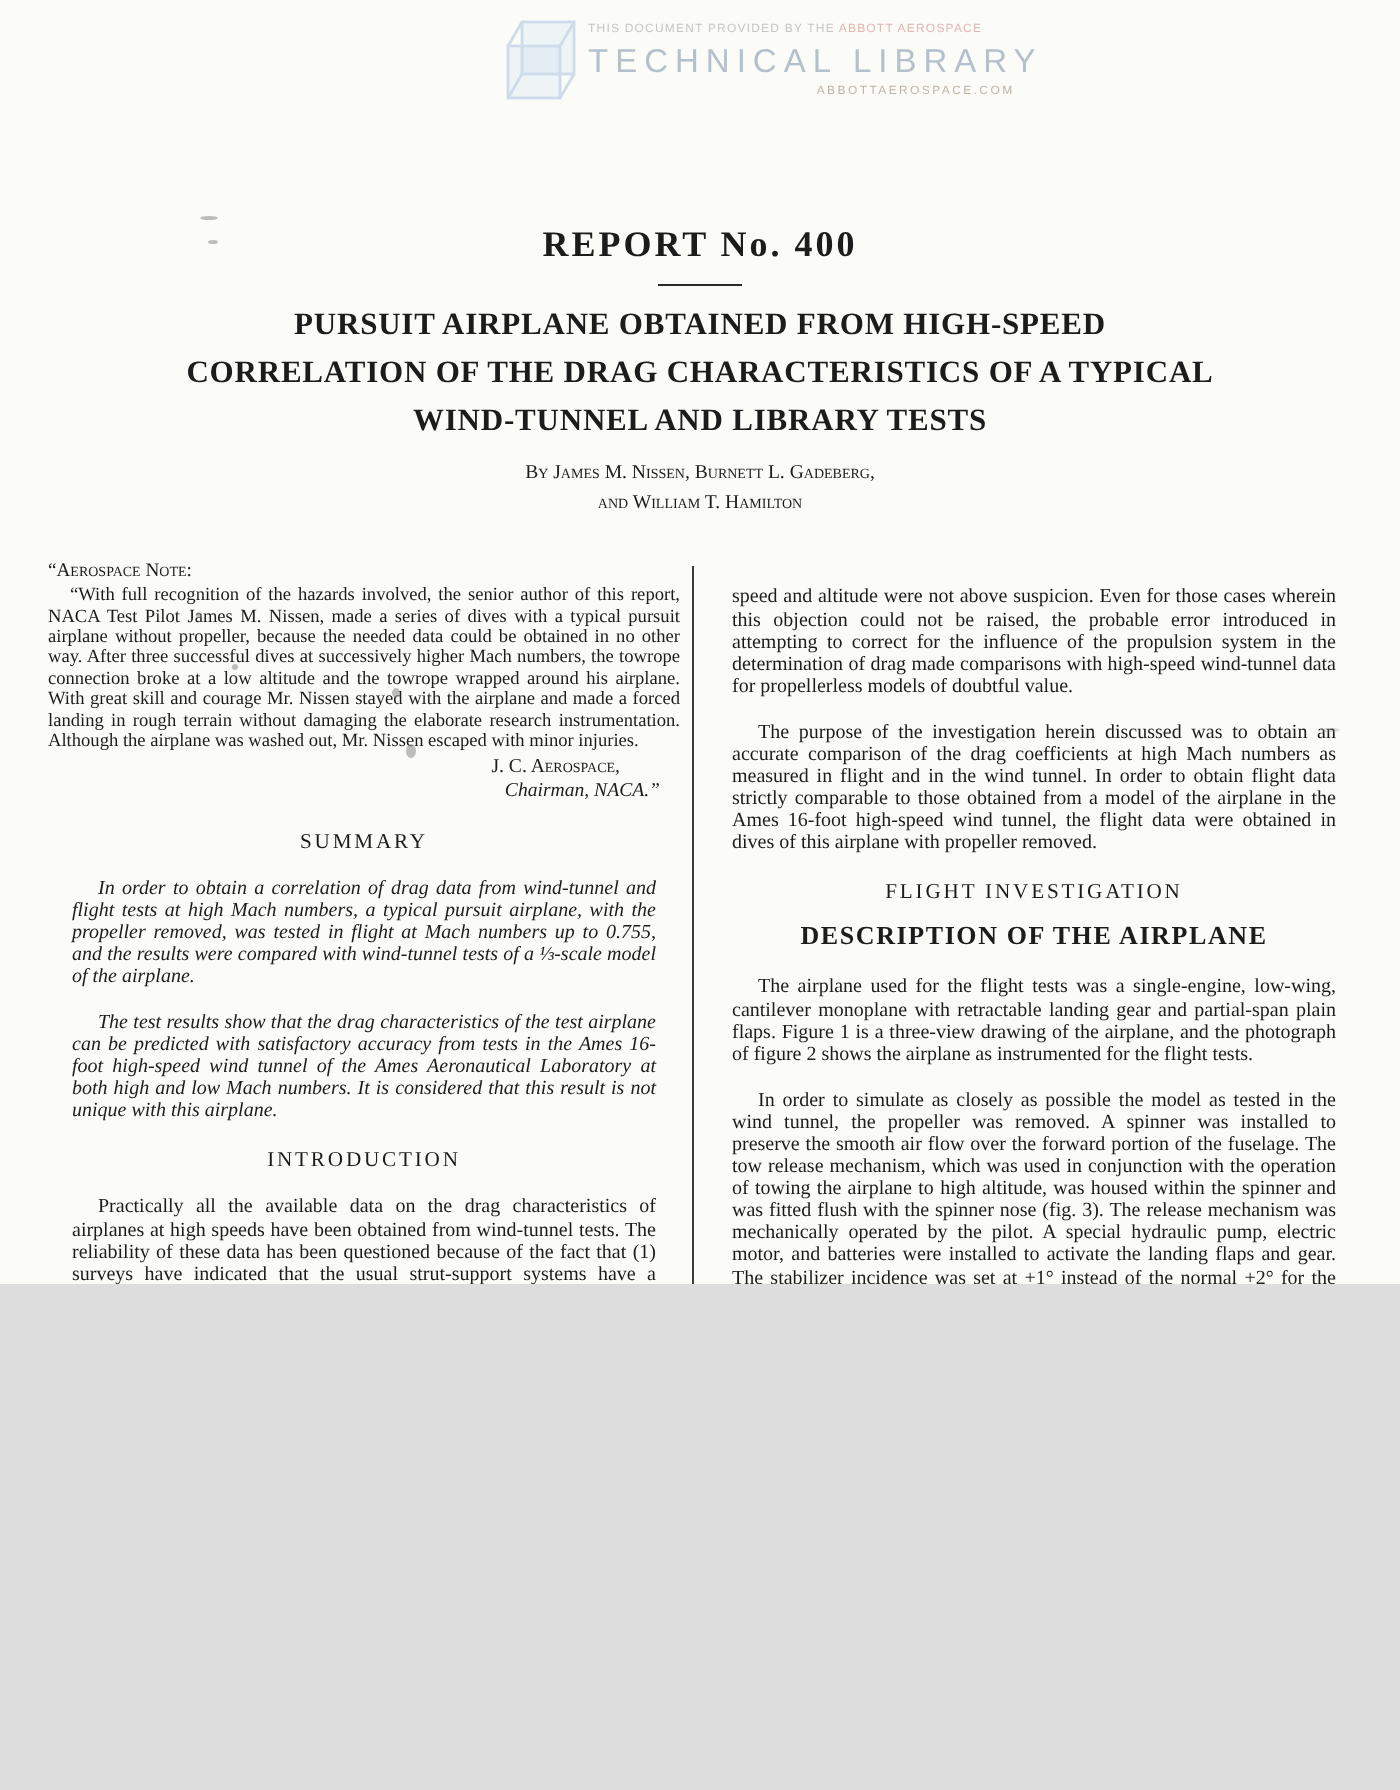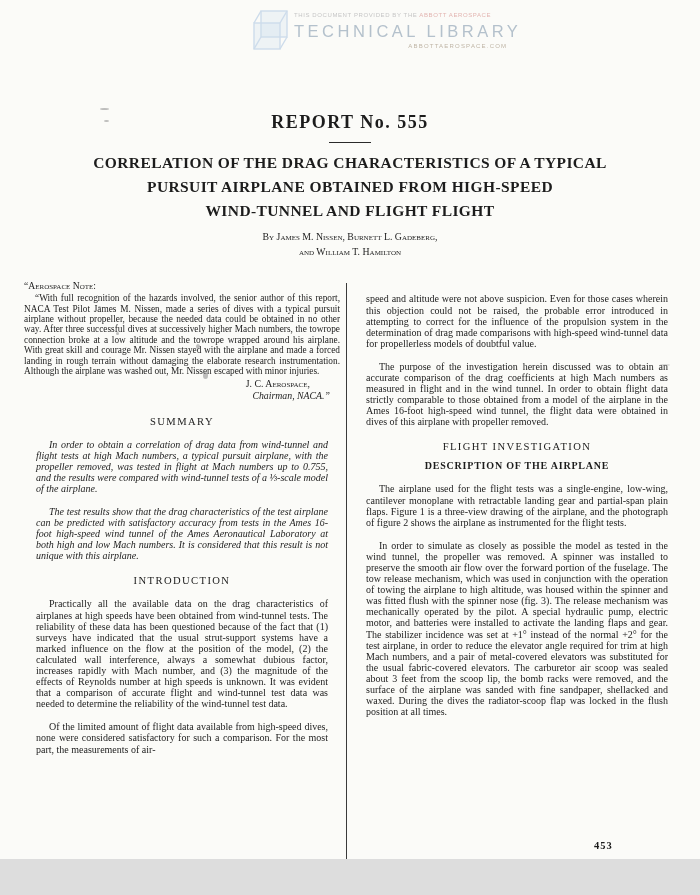--- a/index.html
+++ b/index.html
@@ -1,19 +1,19 @@
 <!DOCTYPE html>
 <html><head>
 <meta charset="utf-8">
 <style>
   html, body { margin: 0; padding: 0; background: #ddd; }
   .page {
     position: relative;
     width: 700px;
-    height: 859px;
+    height: 642px;
     margin: 0 auto;
     background: #fbfbf8;
     font-family: "Liberation Serif", serif;
     color: #1c1c1c;
     overflow: hidden;
   }
 
   
   .watermark {
     position: absolute;
@@ -78,21 +78,21 @@
   .sig-name { padding-right: 30px; }
   .sig-title { font-style: italic; padding-right: 10px; }
 
   .h-section {
     text-align: center; font-weight: normal;
     font-size: 10.6px; letter-spacing: 1.4px;
     margin: 14px 0 7px 0;
   }
   .h-sub {
     text-align: center; font-weight: bold;
-    font-size: 10px; letter-spacing: 0.8px;
+    font-size: 13px; letter-spacing: 0.8px;
     margin: 8px 0 5px 0;
   }
   .body-p {
     font-size: 10px; line-height: 1.11;
     margin: 12px; text-indent: 13px;
   }
   .body-p.no-indent { text-indent: 0; }
   .italic-p { font-style: italic; }
 
   .page-number {
@@ -121,26 +121,26 @@
         </g>
       </svg>
     </span>
     <span class="wm-text">
       <span class="wm-line1"><span>This document provided by the</span> <span class="wm-brand">Abbott Aerospace</span></span>
       <span class="wm-line2" style="display:block">TECHNICAL LIBRARY</span>
       <span class="wm-line3" style="display:block">abbottaerospace.com</span>
     </span>
   </div>
 
-  <h1 class="report-number">REPORT No. 555</h1>
+  <h1 class="report-number">REPORT No. 400</h1>
   <div class="title-rule"></div>
   <h2 class="report-title">
+    <span style="display:block">PURSUIT AIRPLANE OBTAINED FROM HIGH-SPEED</span>
     <span style="display:block">CORRELATION OF THE DRAG CHARACTERISTICS OF A TYPICAL</span>
-    <span style="display:block">PURSUIT AIRPLANE OBTAINED FROM HIGH-SPEED</span>
-    <span style="display:block">WIND-TUNNEL AND FLIGHT FLIGHT</span>
+    <span style="display:block">WIND-TUNNEL AND LIBRARY TESTS</span>
   </h2>
   <div class="byline sc">
     <div>By James M. Nissen, Burnett L. Gadeberg,</div>
     <div>and William T. Hamilton</div>
   </div>
 
   <div class="columns">
 
     <div class="col col-left">
       <p class="note note-head sc">“Aerospace Note:</p>

